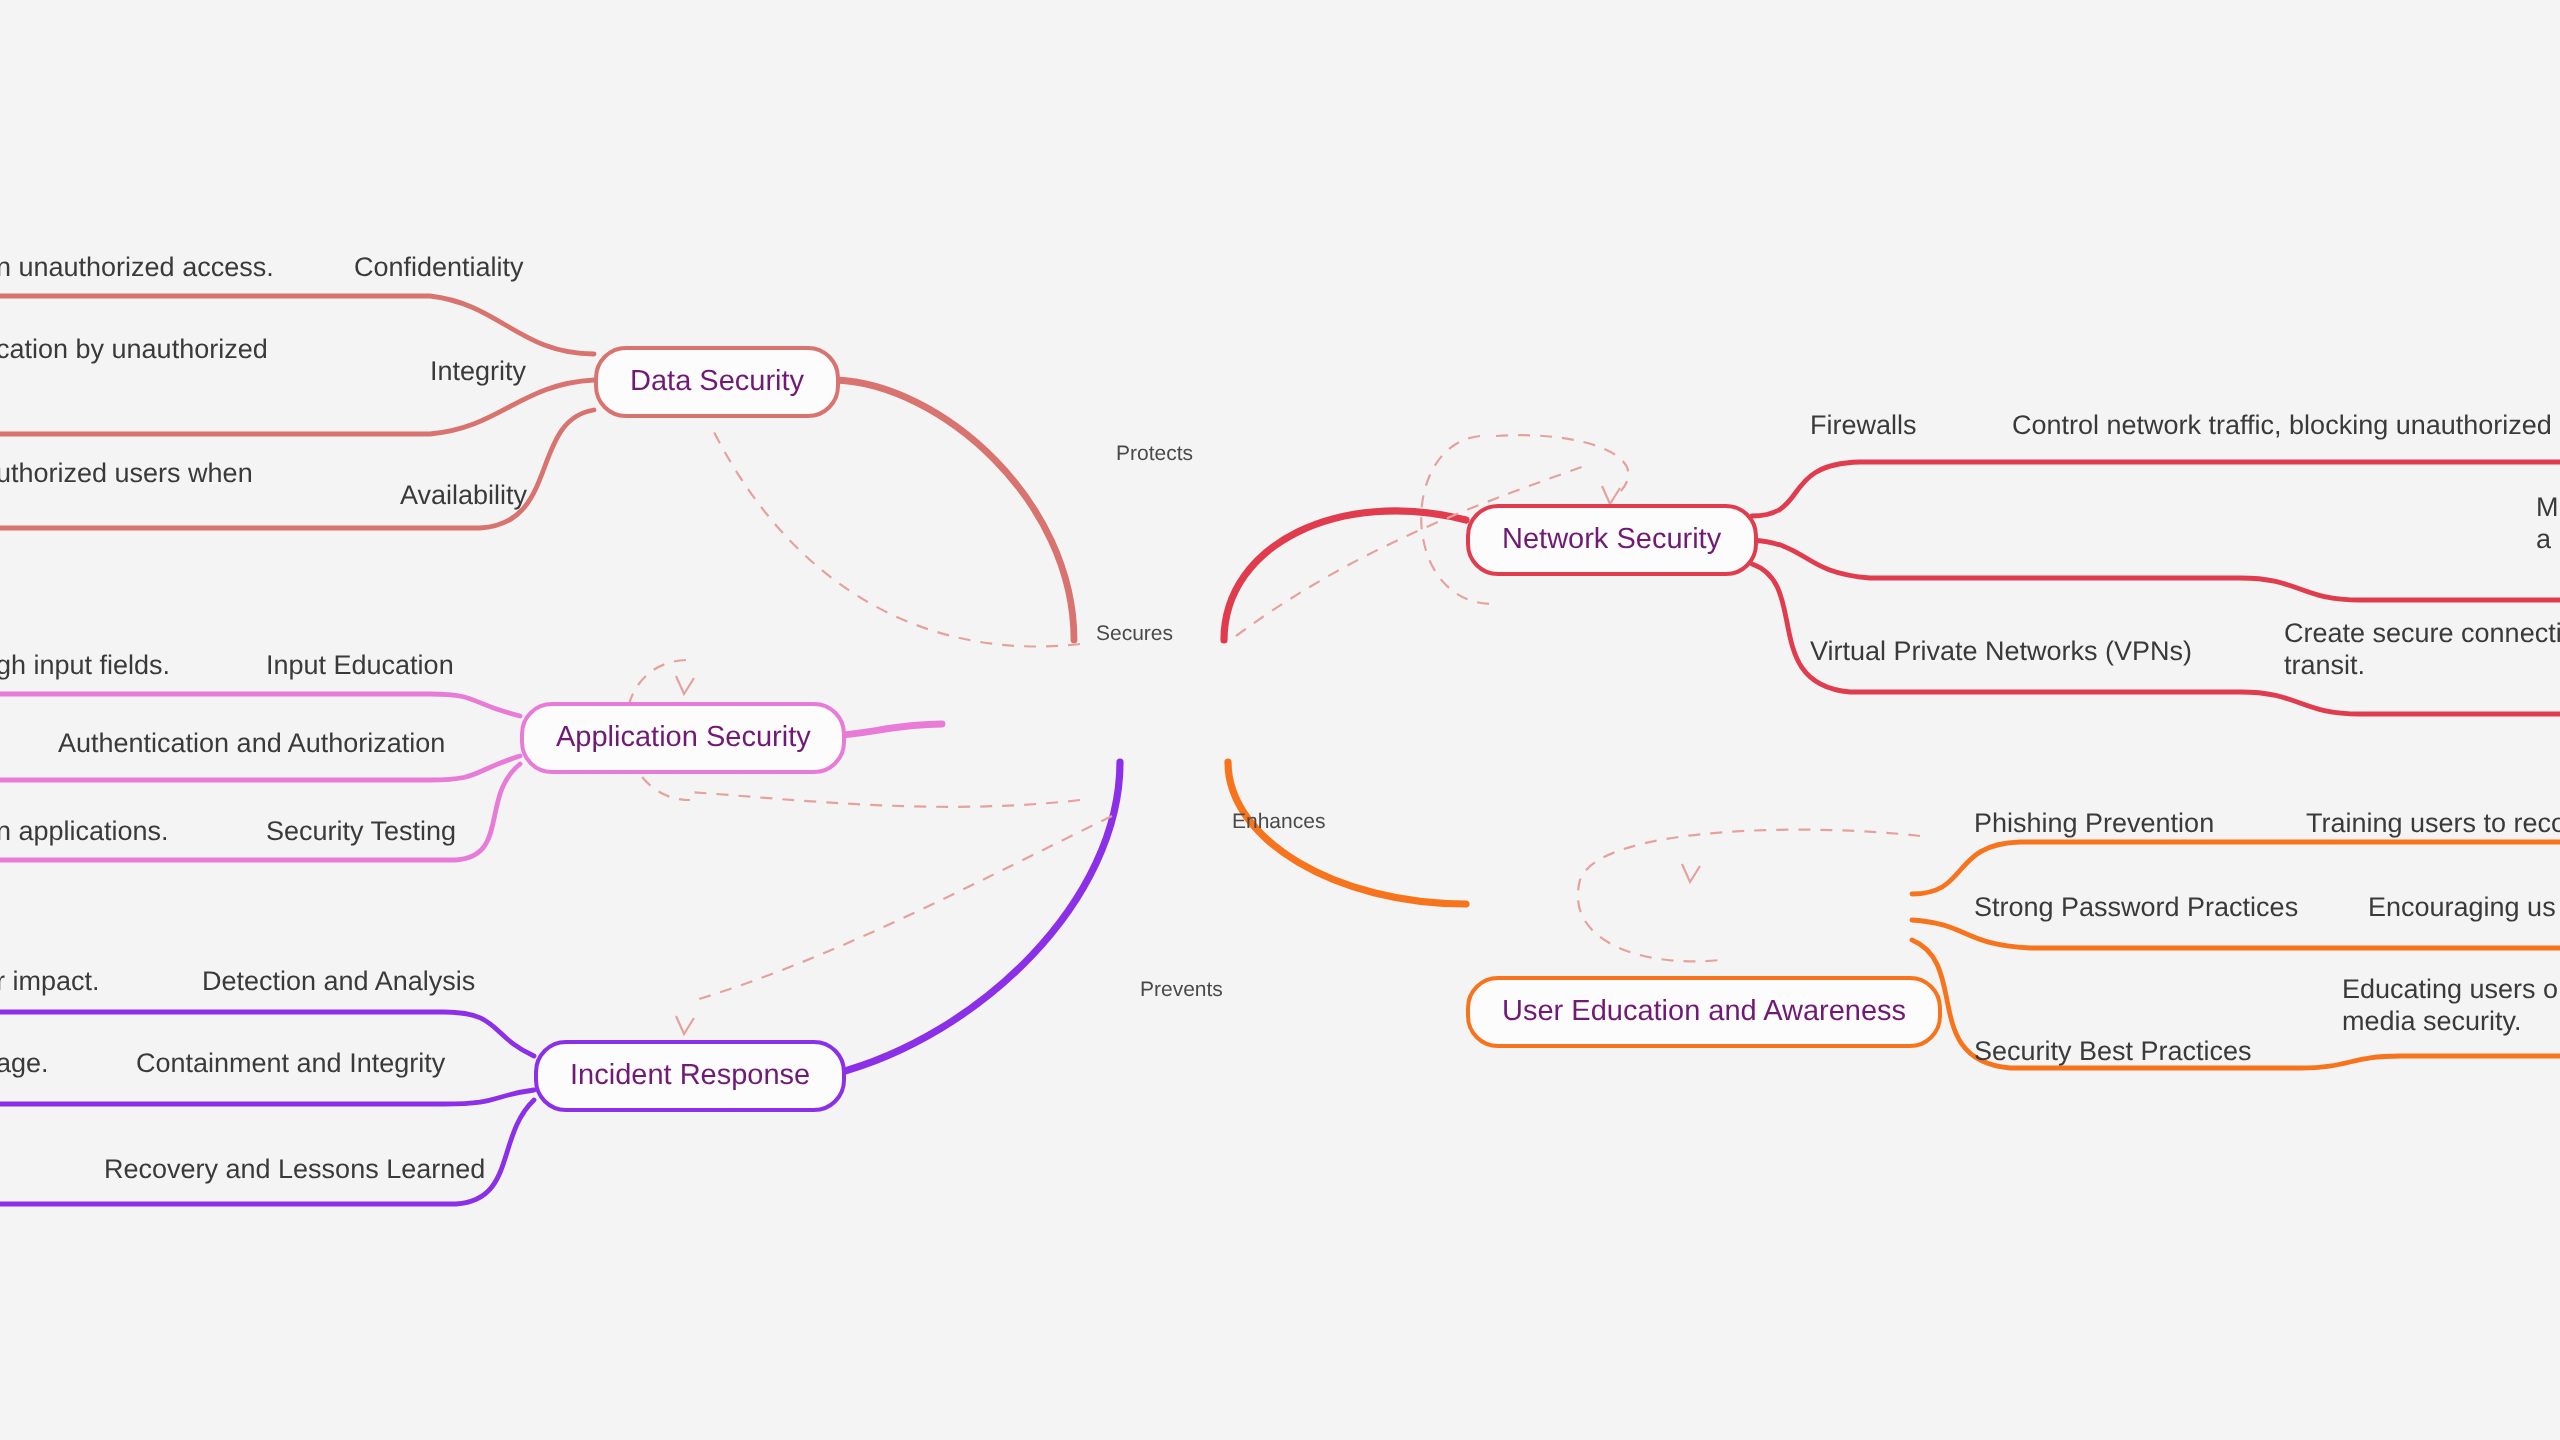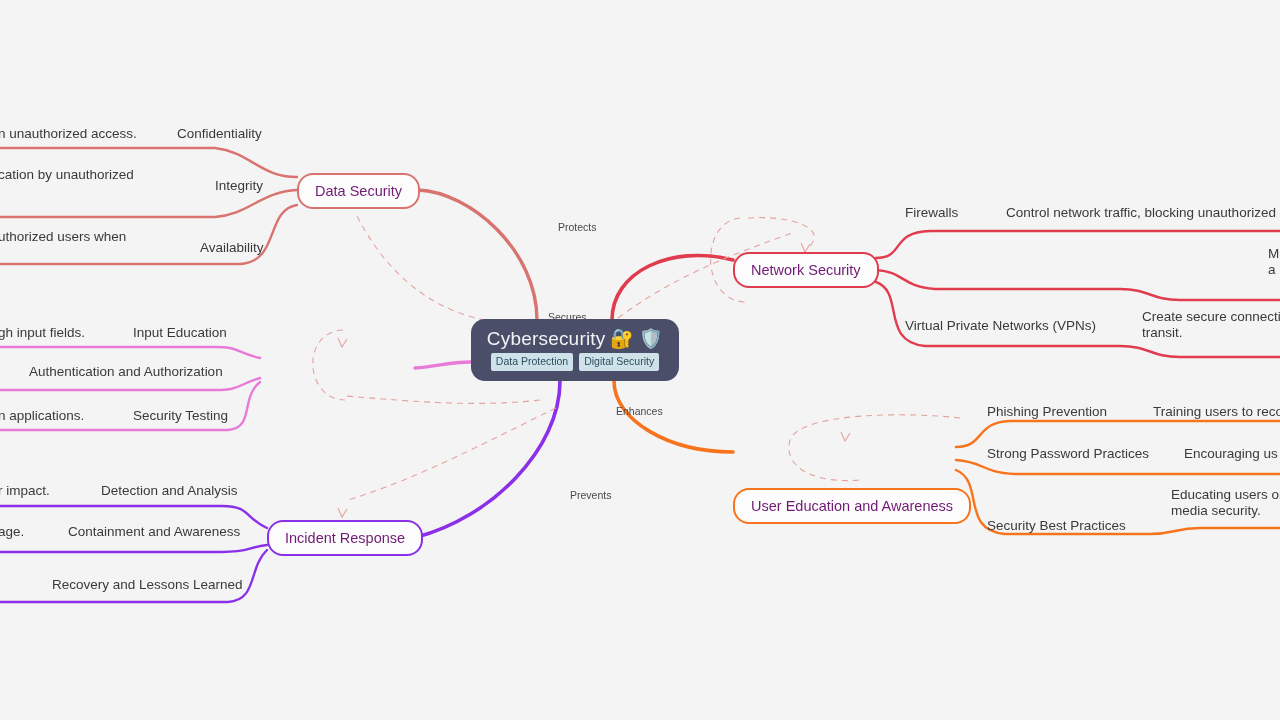--- a/index.html
+++ b/index.html
@@ -129,36 +129,26 @@
     </g>
 
     <g fill="none" stroke="#e5a29c" stroke-width="1.1">
       <path d="M801,243 l4,9 l5,-8"></path>
       <path d="M338,338 l4,9 l5,-8"></path>
       <path d="M338,508 l4,9 l5,-8"></path>
       <path d="M841,432 l4,9 l5,-8"></path>
     </g>
   </svg>
 
-  <div id="central">
-    <div class="title">
-      <span>Cybersecurity</span>
-      <span>🔐</span>
-      <span>🛡️</span>
-    </div>
-    <div class="badges">
-      <span class="badge">Data Protection</span>
-      <span class="badge">Digital Security</span>
-    </div>
-  </div>
 
   <div class="node l1" style="left:297px;top:173px;border-color:#d9736f;">Data Security</div>
 
   <div class="node l1" style="left:733px;top:252px;border-color:#e03c4e;">Network Security</div>
 
+  <div class="node l1" style="left:260px;top:351px;border-color:#e87bd8;">Application Security</div>
 
   <div class="node l1" style="left:733px;top:441px;border-color:#f8741c;margin-top:47px;">User Education and Awareness</div>
 
   <div class="node l1" style="left:267px;top:520px;border-color:#8b30e8;">Incident Response</div>
 
   <div class="leaf" style="left:-2px;top:126px;">n unauthorized access.</div>
   <div class="leaf" style="left:177px;top:126px;">Confidentiality</div>
 
   <div class="leaf" style="left:-2px;top:167px;">cation by unauthorized</div>
   <div class="leaf" style="left:215px;top:178px;">Integrity</div>
@@ -191,21 +181,21 @@
   <div class="leaf" style="left:1184px;top:446px;">Encouraging us</div>
 
   <div class="leaf" style="left:987px;top:498px;margin-top:20px;">Security Best Practices</div>
   <div class="leaf wrap" style="left:1171px;top:487px;width:200px;white-space:pre-line;">Educating users on
 media security.</div>
 
   <div class="leaf" style="left:-2px;top:483px;">r impact.</div>
   <div class="leaf" style="left:101px;top:483px;">Detection and Analysis</div>
 
   <div class="leaf" style="left:-2px;top:524px;">age.</div>
-  <div class="leaf" style="left:68px;top:524px;">Containment and Awareness</div>
+  <div class="leaf" style="left:68px;top:524px;">Containment and Integrity</div>
 
   <div class="leaf" style="left:52px;top:577px;">Recovery and Lessons Learned</div>
 
   <div class="rel" style="left:558px;top:221px;">Protects</div>
   <div class="rel" style="left:548px;top:311px;">Secures</div>
   <div class="rel" style="left:568px;top:405px;margin-left:48px;">Enhances</div>
   <div class="rel" style="left:570px;top:489px;">Prevents</div>
 
 </div>
 

